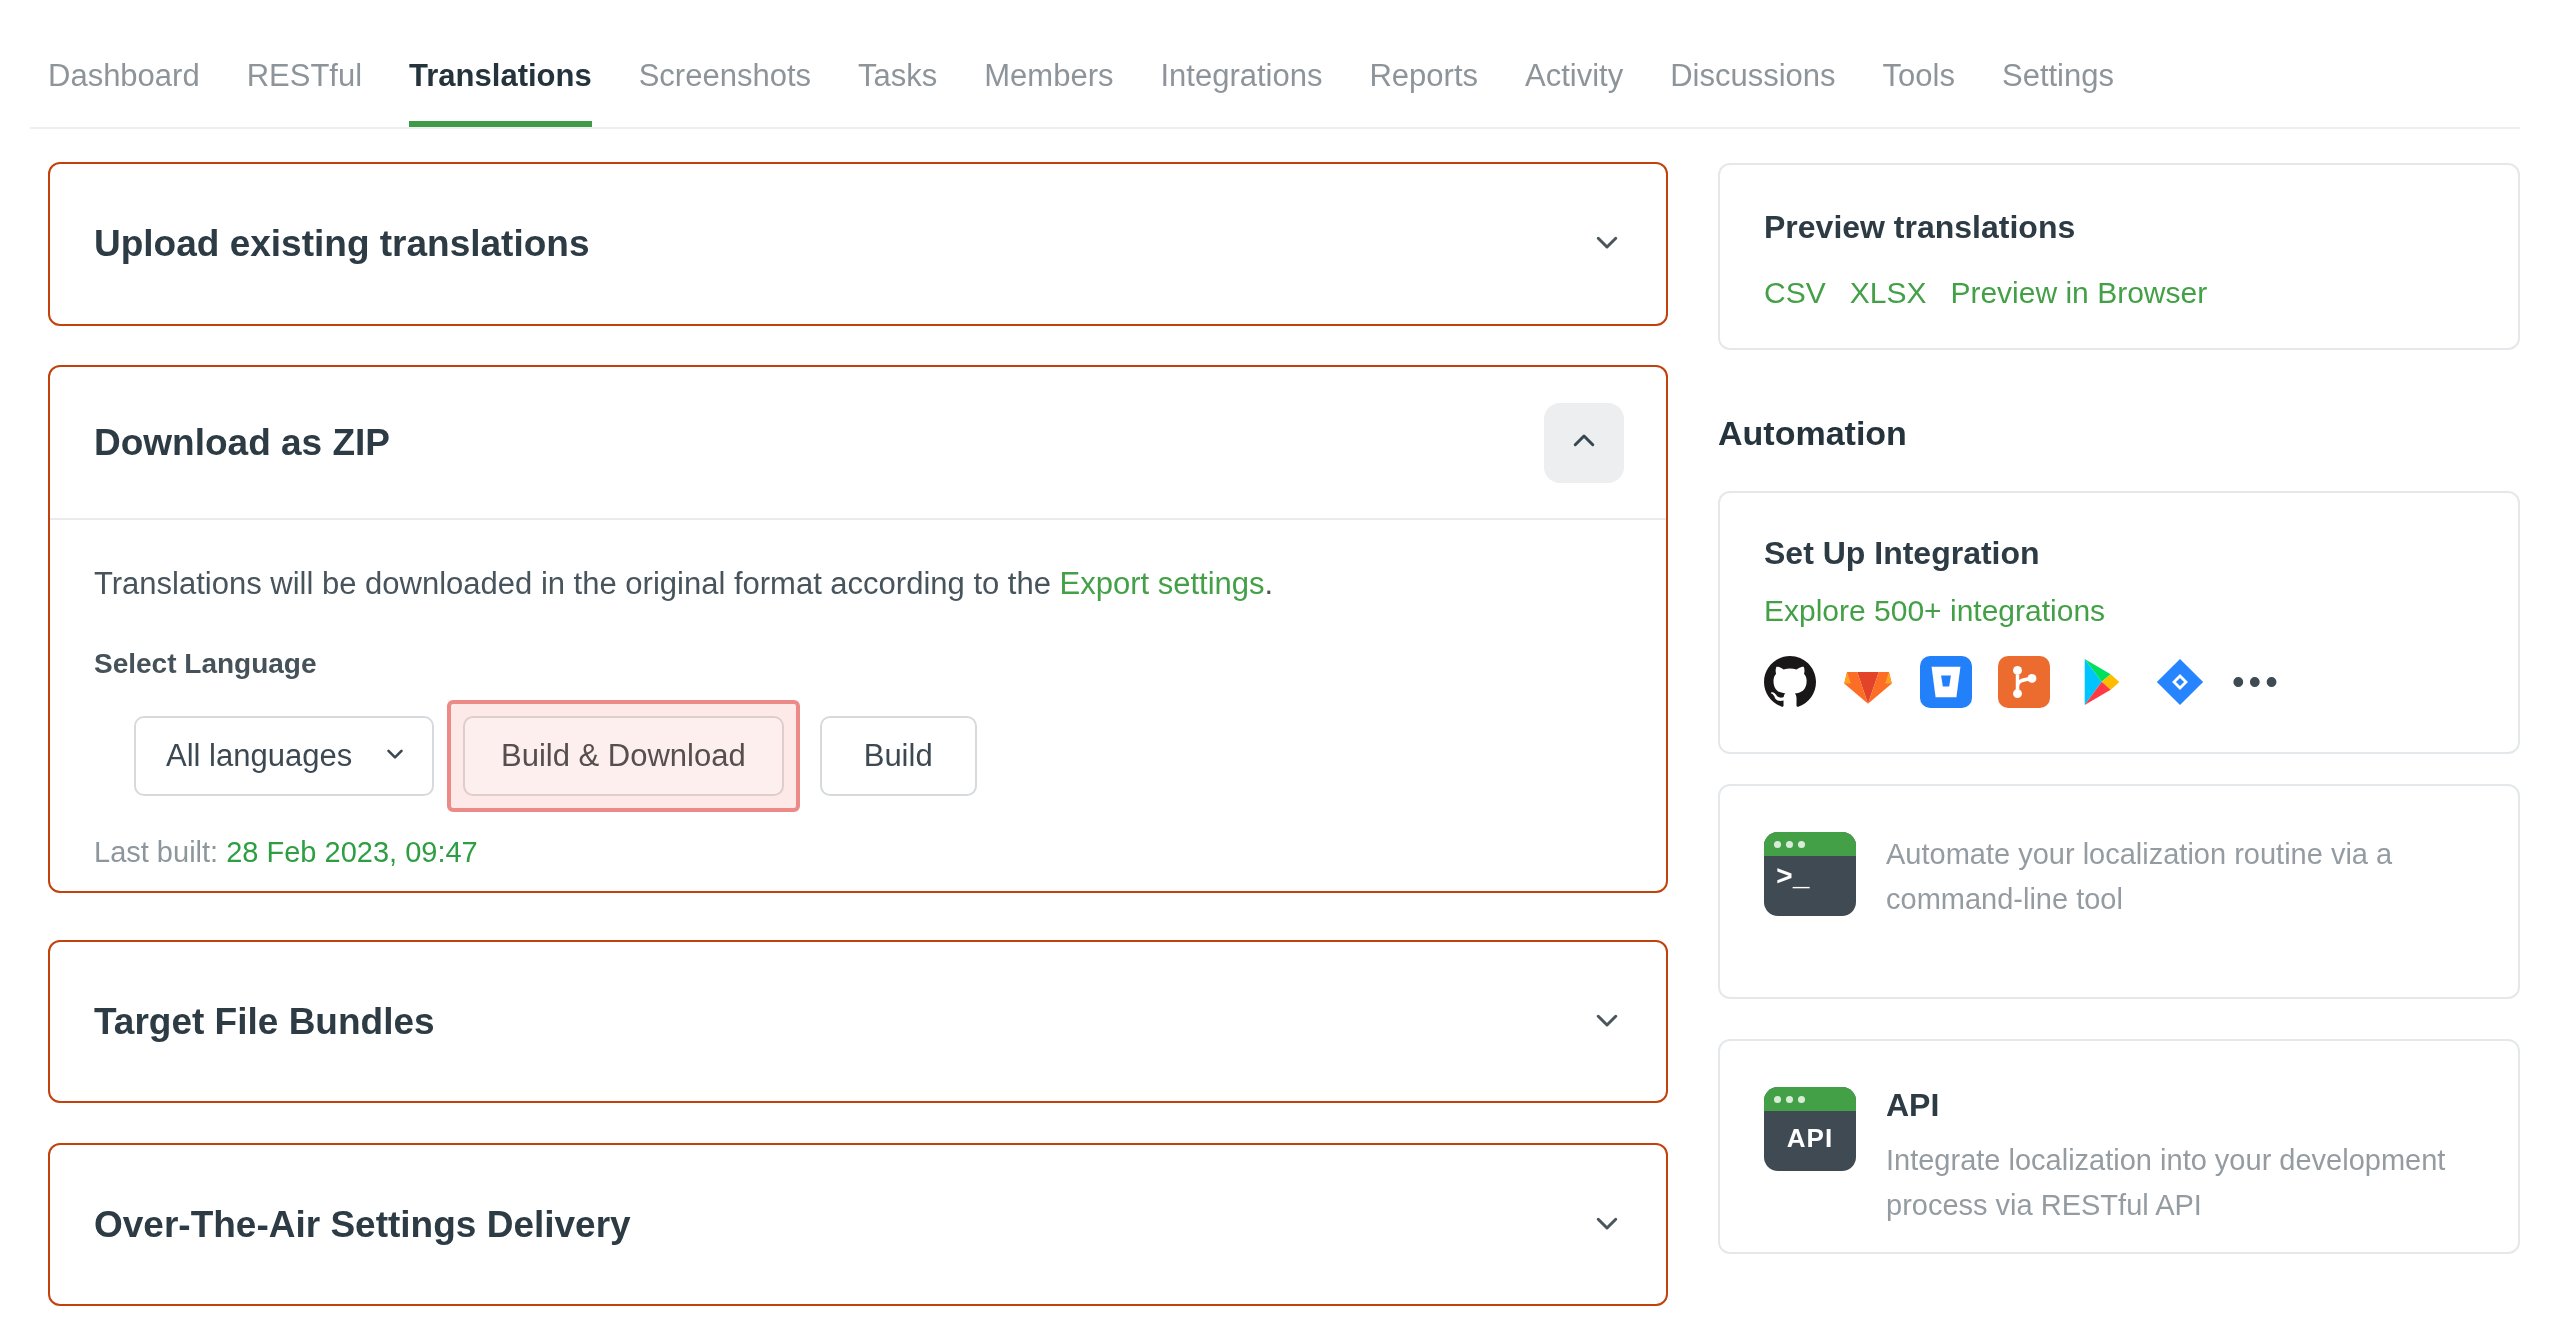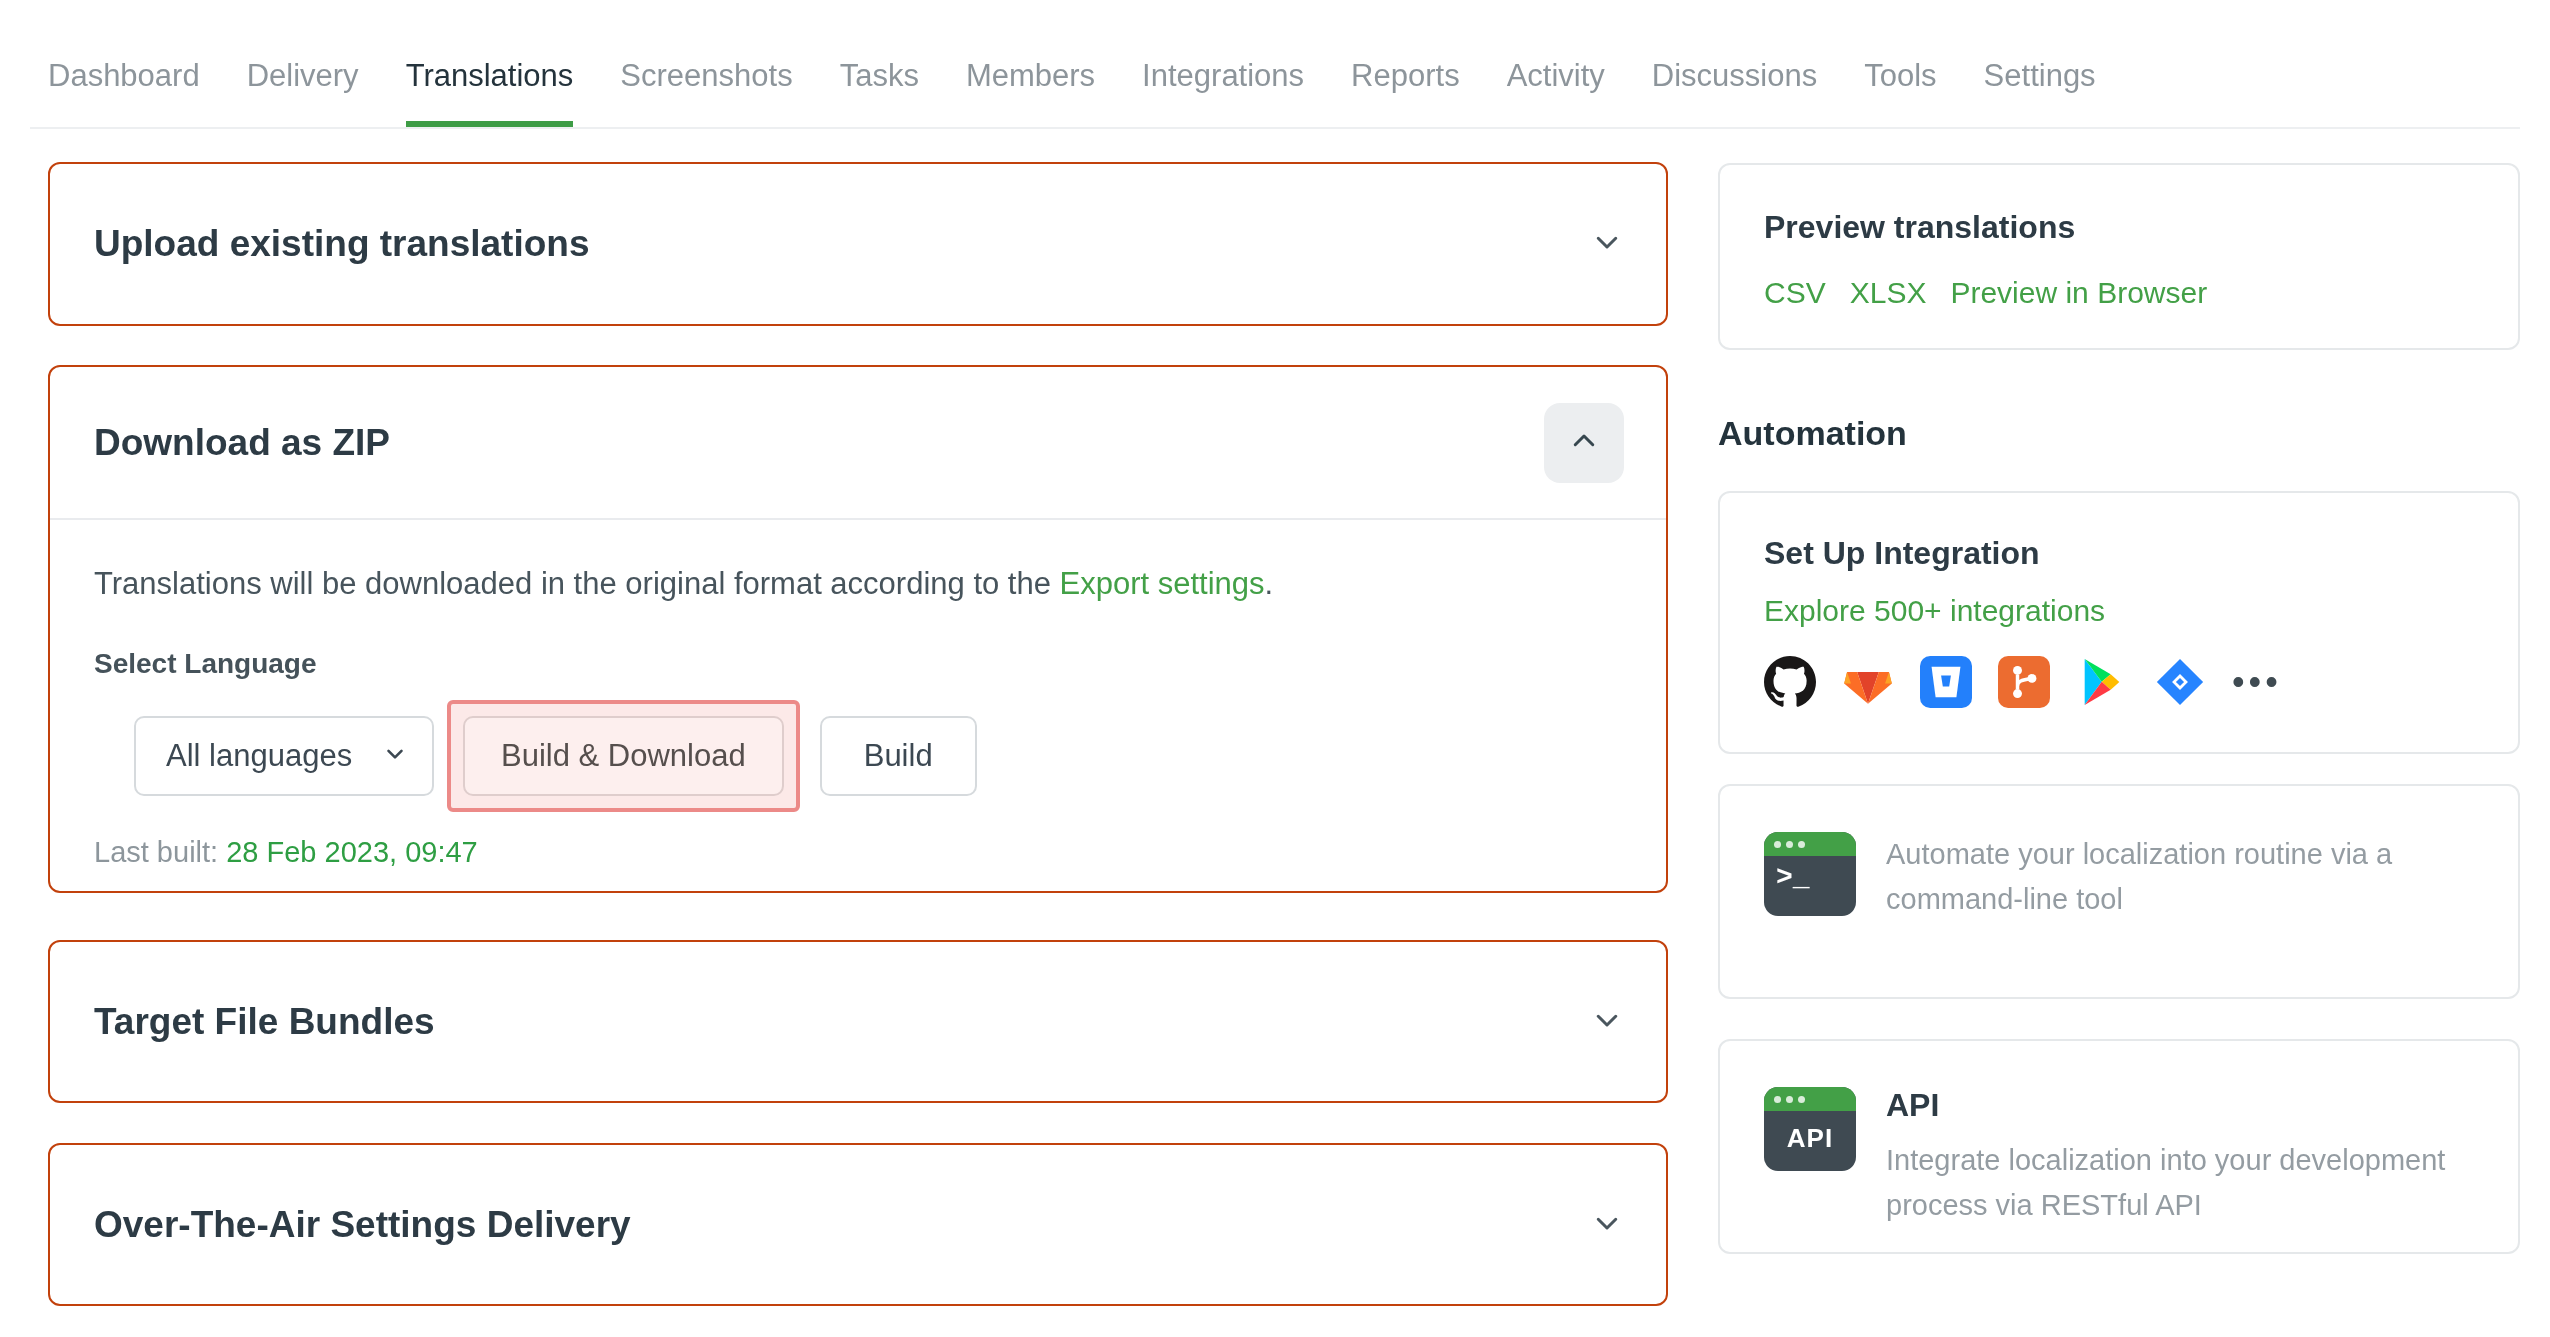--- a/index.html
+++ b/index.html
@@ -6,21 +6,21 @@
   html,body { width:2550px; height:1337px; background:#ffffff;
     font-family:"Liberation Sans", sans-serif; overflow:hidden; }
   body { position:relative; color:#2d3b45; }
 
   
   .nav { position:absolute; left:30px; right:30px; top:0; height:129px;
          border-bottom:2px solid #edeff1; display:flex; align-items:flex-end;
          gap:47px; padding-left:18px; }
   .tab { font-size:31px; color:#8d959b; text-decoration:none; cursor:pointer;
          padding-bottom:33px; white-space:nowrap; }
-  .tab.active { color:#24333c; font-weight:normal; border-bottom:6px solid #3e9c46;
+  .tab.active { color:#24333c; font-weight:bold; border-bottom:6px solid #3e9c46;
          padding-bottom:27px; }
 
   
   .main { position:absolute; left:48px; top:162px; width:1620px; }
   .panel { border:2px solid #c2410c; border-radius:12px; background:#fff; }
   .panel.collapsed { height:164px; display:flex; align-items:center;
          justify-content:space-between; padding:0 44px; cursor:pointer; }
   .panel-title { font-size:37px; font-weight:bold; color:#2d3b45; }
   .chev { flex-shrink:0; }
 
@@ -81,21 +81,21 @@
   .tool-title { font-size:32px; font-weight:bold; color:#2d3b45; margin-bottom:14px; }
   .tool-desc { font-size:29px; color:#949ca2; line-height:1.55; }
   .cli-card .tool-desc { max-width:580px; }
   .api-card .tool-desc { max-width:650px; }
 </style>
 </head>
 <body>
 
 <div class="nav">
   <a class="tab">Dashboard</a>
-  <a class="tab">Delivery</a>
+  <a class="tab">RESTful</a>
   <a class="tab active">Translations</a>
   <a class="tab">Screenshots</a>
   <a class="tab">Tasks</a>
   <a class="tab">Members</a>
   <a class="tab">Integrations</a>
   <a class="tab">Reports</a>
   <a class="tab">Activity</a>
   <a class="tab">Discussions</a>
   <a class="tab">Tools</a>
   <a class="tab">Settings</a>

